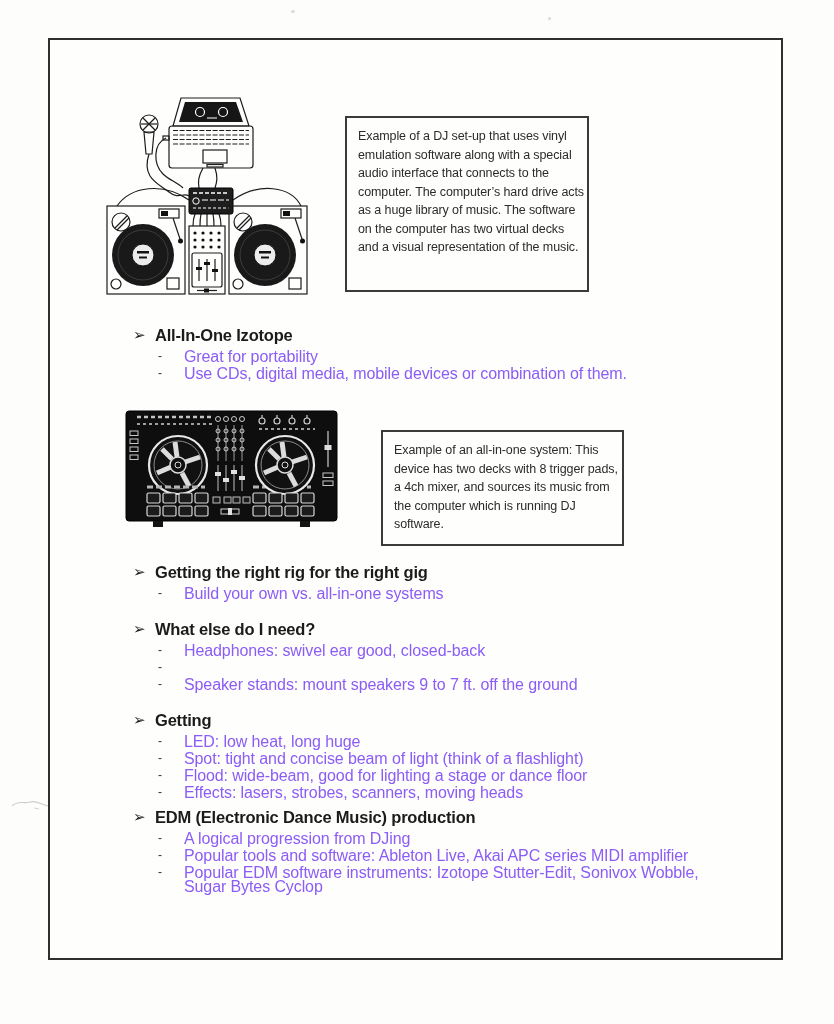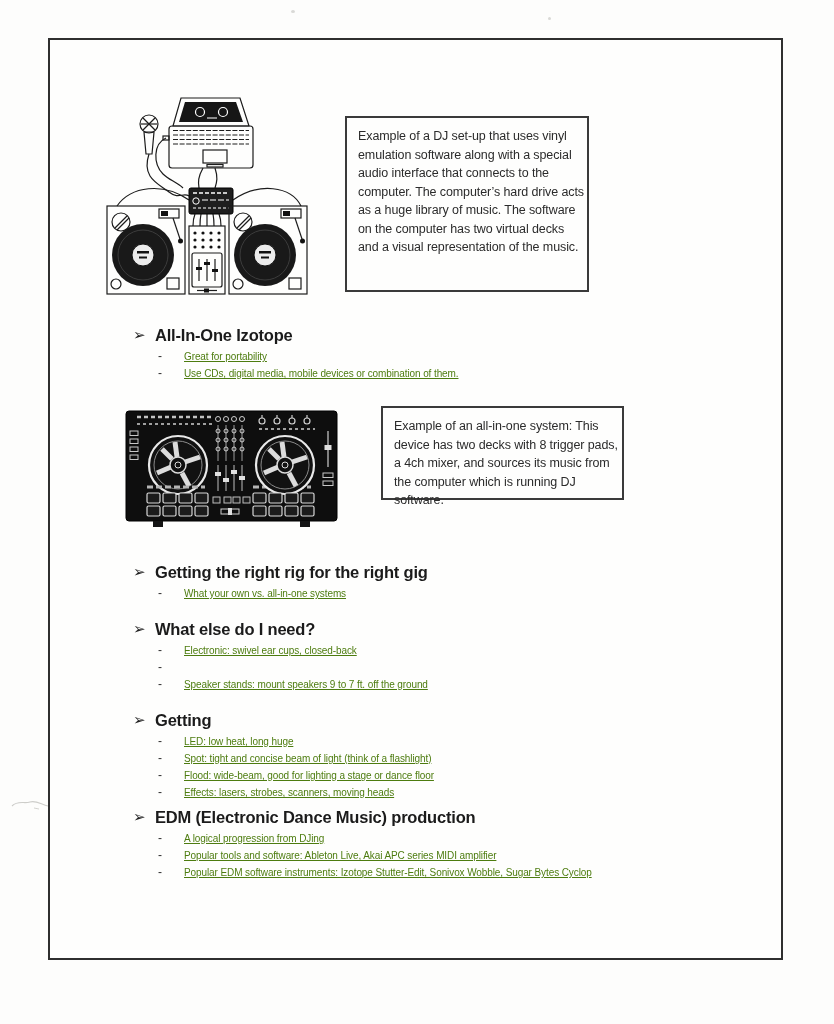--- a/index.html
+++ b/index.html
@@ -14,33 +14,33 @@
   .speck{position:absolute;background:#d9d9d6;border-radius:50%;}
   .pencil-mark{position:absolute;left:8px;top:792px;width:48px;height:24px;opacity:.75;}
   .figure{position:absolute;}
   .fig-dj{left:103px;top:92px;width:208px;height:208px;}
   .fig-ctrl{left:125px;top:409px;width:213px;height:120px;}
   .callout{
     position:absolute;border:2px solid #3a3a3a;background:#fefefd;box-sizing:border-box;
     padding:9px 1px 6px 11px;font-size:12.5px;line-height:18.5px;letter-spacing:-0.1px;color:#2b2b2b;
   }
   .callout-1{left:345px;top:116px;width:244px;height:176px;}
-  .callout-2{left:381px;top:406px;width:243px;height:94px;}
+  .callout-2{left:381px;top:430px;width:243px;height:116px;}
   .section{position:absolute;left:133px;width:600px;}
   .sec-1{top:325px;} .sec-2{top:562px;} .sec-3{top:619px;} .sec-4{top:710px;} .sec-5{top:807px;}
   .sec-head{display:flex;align-items:flex-start;margin:0 0 5px 0;}
   .sec-arrow{font-size:15px;line-height:20px;color:#222;width:22px;flex:0 0 22px;}
   .sec-title{
     font-size:16.5px;font-weight:700;line-height:20px;letter-spacing:-0.2px;color:#1b1b1b;margin:0;
     font-family:"Liberation Sans", sans-serif;
   }
   .bullets{margin-left:25px;}
   .b-line{display:flex;margin-bottom:3.5px;line-height:13.5px;}
   .b-dash{width:26px;flex:0 0 26px;font-size:12px;color:#2e2e2e;}
-  .b-text{font-size:10px;letter-spacing:-0.1px;color:#4d7c0f;text-decoration:underline;}
+  .b-text{font-size:16px;letter-spacing:-0.1px;color:#8b5cf6;}
   svg .ln{stroke:#1c1c1c;fill:none;stroke-width:1.2;}
 </style>
 </head>
 <body>
 
 <div class="canvas">
 
   <div class="speck" style="left:291px;top:10px;width:4px;height:3px;"></div>
   <div class="speck" style="left:548px;top:17px;width:3px;height:3px;"></div>
   <div class="speck" style="left:744px;top:739px;width:5px;height:3px;"></div>
@@ -320,34 +320,34 @@
   </div>
 
   <div class="section sec-2">
     <div class="sec-head">
       <span class="sec-arrow">➢</span>
       <h2 class="sec-title">Getting the right rig for the right gig</h2>
     </div>
     <div class="bullets">
       <div class="b-line">
         <span class="b-dash">-</span>
-        <span class="b-text">What your own vs. all-in-one systems</span>
+        <span class="b-text">Build your own vs. all-in-one systems</span>
       </div>
     </div>
   </div>
 
   <div class="section sec-3">
     <div class="sec-head">
       <span class="sec-arrow">➢</span>
       <h2 class="sec-title">What else do I need?</h2>
     </div>
     <div class="bullets">
       <div class="b-line">
         <span class="b-dash">-</span>
-        <span class="b-text">Electronic:  swivel ear cups, closed-back</span>
+        <span class="b-text">Headphones:  swivel ear good, closed-back</span>
       </div>
       <div class="b-line">
         <span class="b-dash">-</span>
       </div>
       <div class="b-line">
         <span class="b-dash">-</span>
         <span class="b-text">Speaker stands:  mount speakers 9 to 7 ft. off the ground</span>
       </div>
     </div>
   </div>

